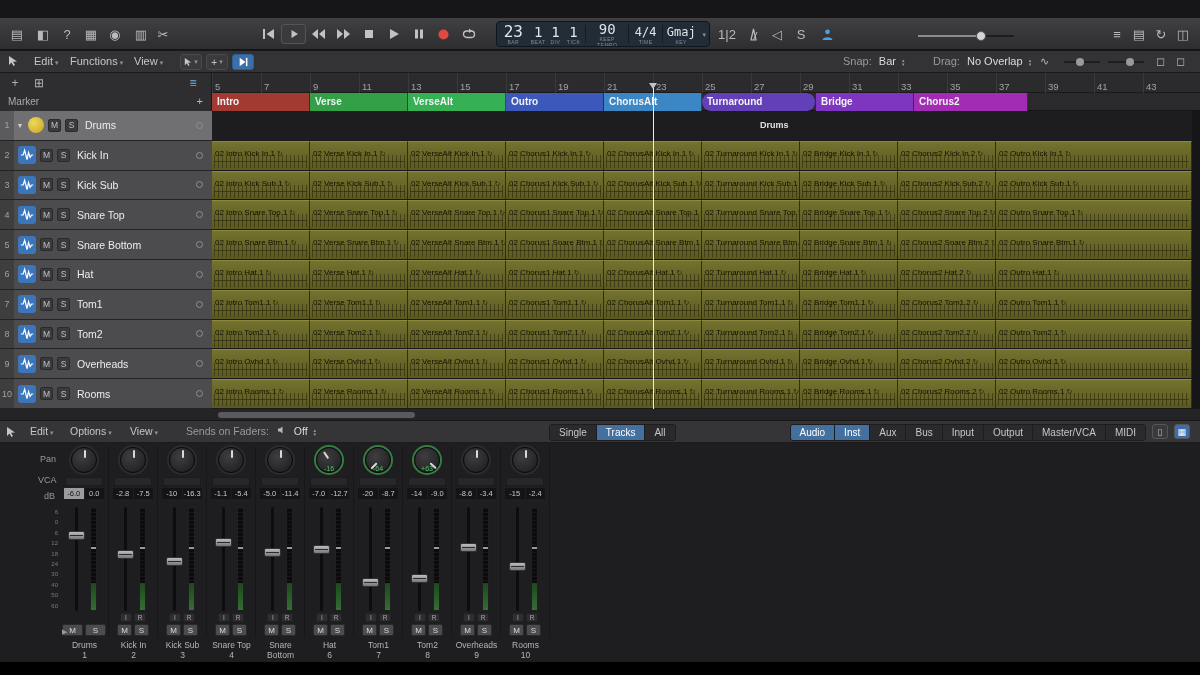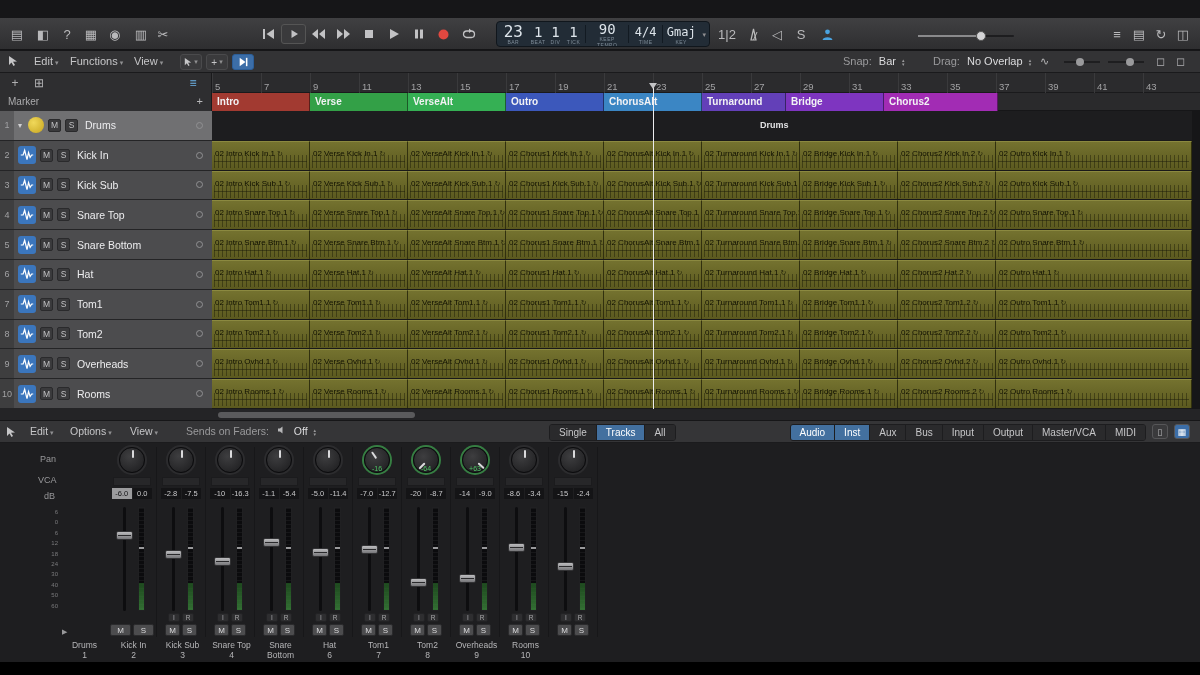--- a/index.html
+++ b/index.html
@@ -129,21 +129,21 @@
   .seg.on { background:#43709f; color:#fff; }
   .vicon { position:absolute; top:3px; width:16px; height:15px; border:1px solid #565658; border-radius:3px;
            background:#3a3a3c; display:flex; align-items:center; justify-content:center; font-size:9px; color:#b8b8ba; }
   .vicon.blue { background:#3c6ea8; color:#fff; }
 
   
   .mixbody { position:absolute; top:443px; left:0; right:0; height:219px; background:#1e1e20; }
   .rowlab { position:absolute; font-size:9px; color:#98989a; }
   .dbscale { position:absolute; left:44px; top:64px; width:14px; display:flex; flex-direction:column;
              font-size:6px; color:#7a7a7c; text-align:right; line-height:10.4px; }
-  .strips { position:absolute; left:60px; top:4px; display:flex;margin-left:48px; }
+  .strips { position:absolute; left:60px; top:4px; display:flex; }
   .strip { width:49px; position:relative; height:190px; border-right:1px solid rgba(0,0,0,.22); }
   .knob { width:26px; height:26px; border-radius:50%; margin:0 auto; position:relative;
           background:radial-gradient(circle at 40% 35%, #3e3e40, #1b1b1d); border:1px solid #0b0b0d;
           box-shadow:0 0 0 2px #2c2c2e; }
   .knob.green { box-shadow:0 0 0 2px rgba(70,190,90,.6); }
   .ptr { position:absolute; left:12px; top:2px; width:2px; height:8px; background:#dadadc;
          transform-origin:1px 11px; border-radius:1px; }
   .panval { position:absolute; top:17px; width:100%; text-align:center; font-size:7px; color:#4ec565; }
   .vcarow { height:9px; margin:4px 5px 0; background:#272729; border:1px solid #1b1b1d; }
   .dbrow { display:flex; gap:1px; margin:2px 4px 0; }
@@ -391,21 +391,21 @@
     <div class="markerleft">
       <span class="lbl">Marker</span>
       <span class="plus">+</span>
     </div>
     <div class="markerstrip" id="markers">
         <div class="marker" style="width: 98px; background: rgb(162, 58, 49);">Intro</div>
         <div class="marker" style="width: 98px; background: rgb(51, 160, 71);">Verse</div>
         <div class="marker" style="width: 98px; background: rgb(53, 176, 84);">VerseAlt</div>
         <div class="marker" style="width: 98px; background: rgb(60, 88, 187);">Outro</div>
         <div class="marker" style="width: 98px; background: rgb(59, 134, 196);">ChorusAlt</div>
-        <div class="marker" style="width: 84px; background: rgb(99, 64, 184);">Turnaround</div>
+        <div class="marker" style="width: 114px; background: rgb(99, 64, 184); border-radius: 9px;">Turnaround</div>
         <div class="marker" style="width: 98px; background: rgb(126, 53, 192);">Bridge</div>
         <div class="marker" style="width: 114px; background: rgb(162, 44, 180);">Chorus2</div>
       </div>
   </div>
 
   <div class="trackheaders" id="trackheaders">
       <div class="trow sel">
         <div class="tnum">1</div>
         <span class="tri">▾</span>
         <span class="yicon"></span>

